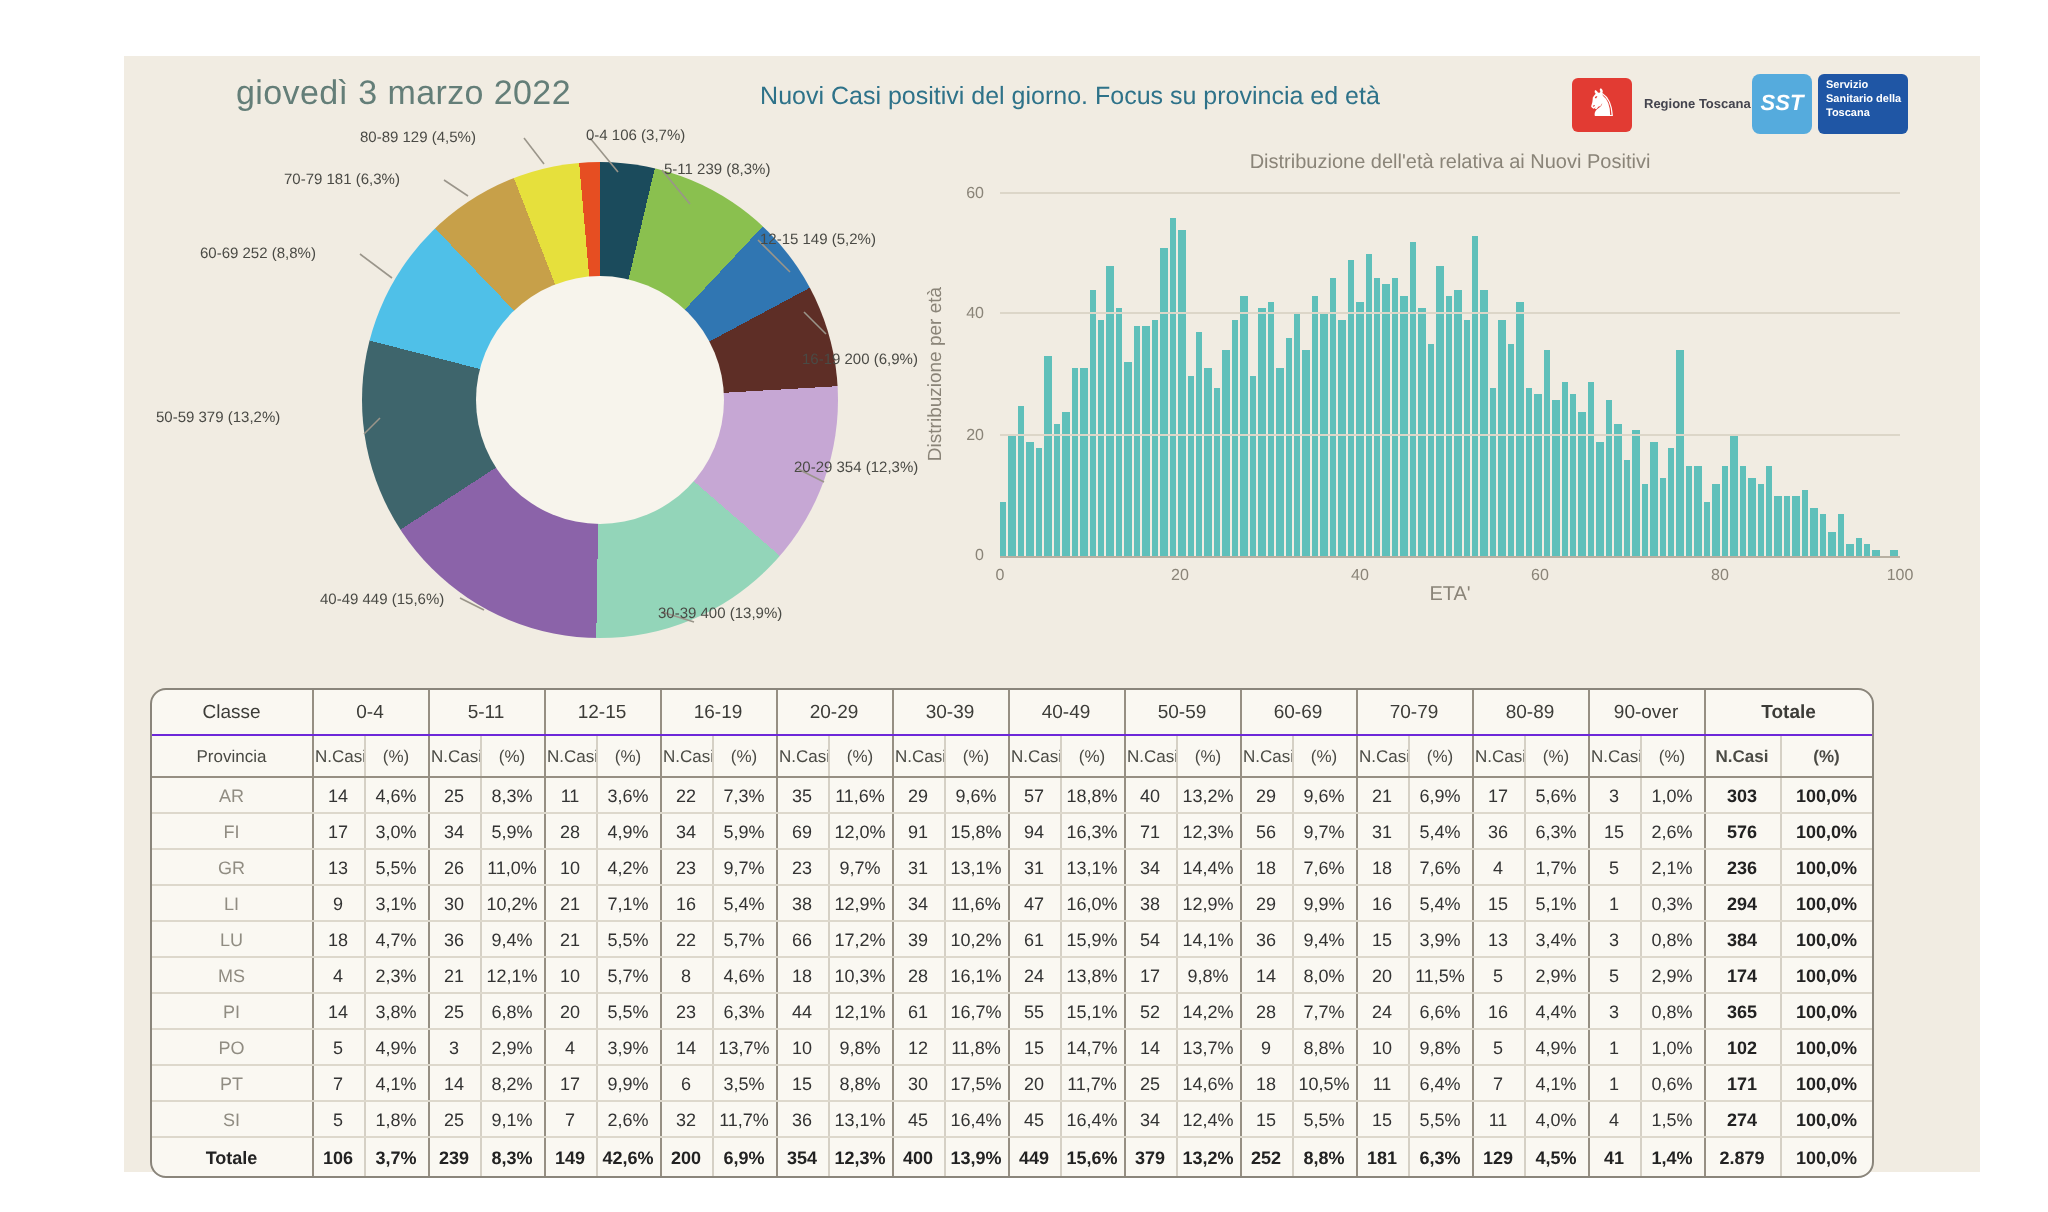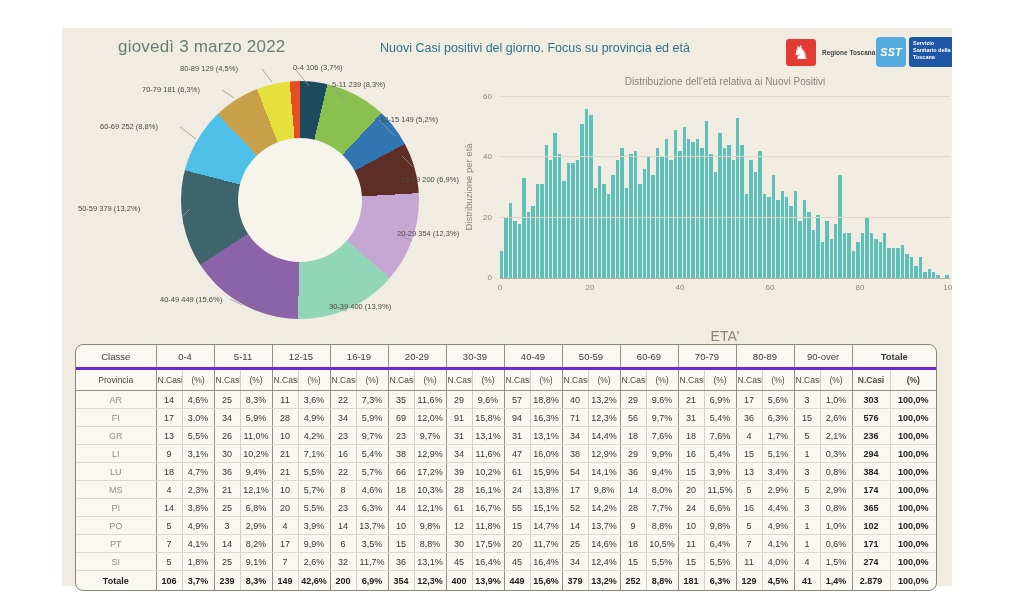--- a/index.html
+++ b/index.html
@@ -1,16 +1,16 @@
 <!DOCTYPE html>
 <html><head>
 <meta charset="utf-8">
 <style>
   html,body{margin:0;padding:0;background:#fff;}
-  .canvas{position:relative;width:952px;height:606px;background:#ffffff;
+  .canvas{position:relative;width:1024px;height:606px;background:#ffffff;
     font-family:"Liberation Sans",sans-serif;overflow:hidden;}
   .card{position:absolute;left:62px;top:28px;width:928px;height:558px;background:#f1ece2;}
   .date-title{position:absolute;left:118px;top:37px;font-size:17px;color:#647e78;letter-spacing:.2px;}
   .main-title{position:absolute;left:290px;top:41px;width:490px;text-align:center;font-size:12.5px;color:#2e7289;}
   
   .region-logo{position:absolute;left:786px;top:39px;width:30px;height:27px;background:#e23b33;border-radius:3px;
     display:flex;align-items:center;justify-content:center;color:#fff;font-size:19px;line-height:1;}
   .region-label{position:absolute;left:822px;top:49px;font-size:6.5px;font-weight:bold;color:#44444e;}
   .sst-square{position:absolute;left:876px;top:37px;width:30px;height:30px;background:#55abdd;border-radius:4px;
     display:flex;align-items:center;justify-content:center;color:#fff;font-weight:bold;font-style:italic;font-size:11px;}
@@ -25,30 +25,30 @@
   .bar-title{position:absolute;left:500px;top:76px;width:450px;text-align:center;font-size:10px;color:#8a8478;}
   .bar-plot{position:absolute;left:500px;top:97px;width:450px;height:181px;}
   .gridline{position:absolute;left:0;width:100%;height:1px;background:#dcd6c8;}
   .baseline{position:absolute;left:0;bottom:-1px;width:100%;height:1px;background:#b8b0a2;}
   .bars{position:absolute;left:0;bottom:0;width:100%;height:100%;display:flex;align-items:flex-end;}
   .bar{flex:1 1 0;margin-right:1px;background:#5fc0ba;}
   .ytick{position:absolute;width:20px;text-align:right;font-size:8px;color:#8a8478;}
   .xtick{position:absolute;width:24px;text-align:center;font-size:8px;color:#8a8478;top:283px;}
   .ylabel{position:absolute;left:468px;top:187px;transform:translate(-50%,-50%) rotate(-90deg);
     font-size:9.5px;color:#8a8478;white-space:nowrap;}
-  .xlabel{position:absolute;left:500px;top:292px;width:450px;text-align:center;font-size:14px;color:#8a8478;margin-top:36px;}
+  .xlabel{position:absolute;left:500px;top:292px;width:450px;text-align:center;font-size:10px;color:#8a8478;}
   
   .tbl-wrap{position:absolute;left:75px;top:344px;width:860px;background:#faf8f2;
     border:1.5px solid #8a857b;border-radius:8px;overflow:hidden;}
   table{width:100%;border-collapse:collapse;table-layout:fixed;font-size:9px;color:#333;}
   th,td{padding:2px 1px;text-align:center;font-weight:normal;overflow:hidden;white-space:nowrap;}
   td,th{border-right:1px solid #d5d0c5;}
   .gend{border-right:1px solid #968f83;}
   .lastcol{border-right:none;}
-  tr.hrow1 th{font-size:9.5px;color:#3c3c38;border-bottom:3px solid #6d28d9;height:18px;}
+  tr.hrow1 th{font-size:9.5px;color:#3c3c38;border-bottom:1px solid #6d28d9;height:18px;}
   tr.hrow2 th{font-size:8.5px;color:#4a4a44;border-bottom:1px solid #968f83;height:16px;}
   tr.body td{border-bottom:1px solid #ddd8cc;height:13px;}
   td.rowlabel,th.corner{color:#908c82;}
   tr.totalrow td{font-weight:bold;border-top:1px solid #968f83;border-bottom:none;height:15px;color:#222;}
   .boldcell{font-weight:bold;color:#222;}
 </style>
 </head>
 <body>
 
 <div class="canvas">

